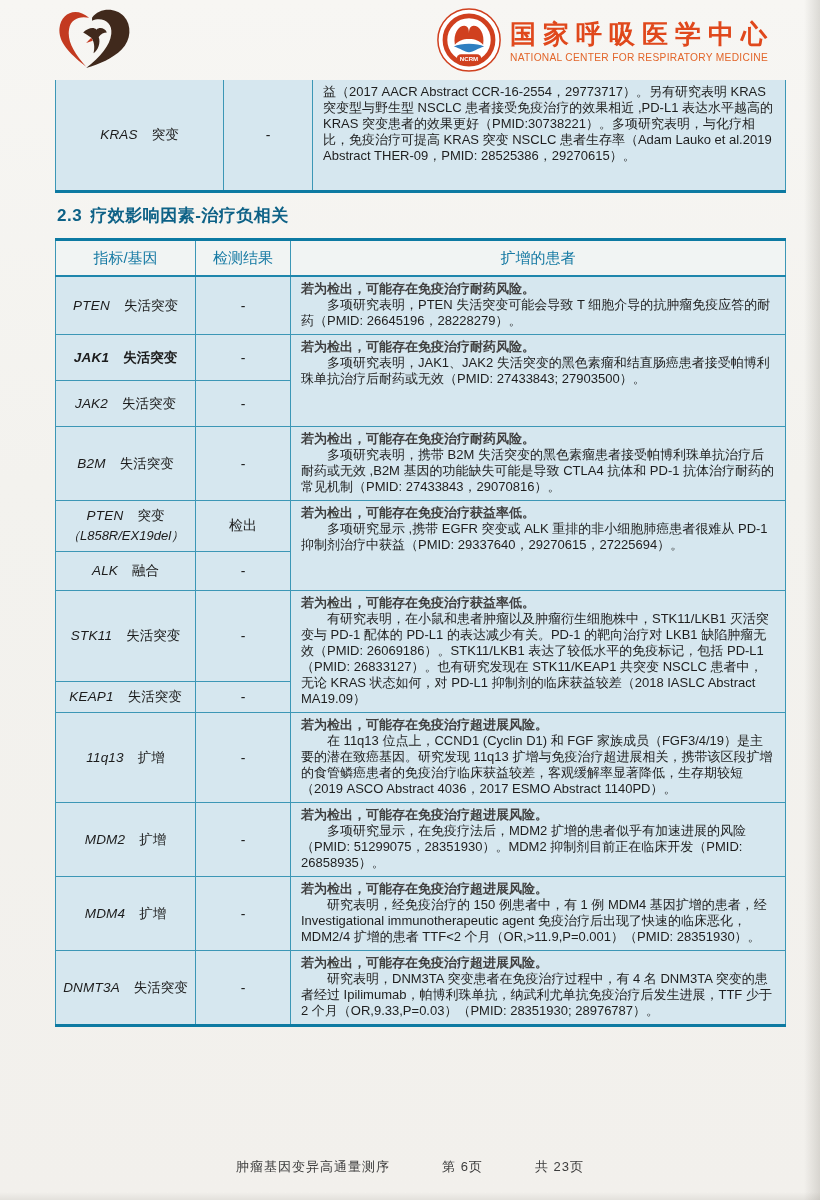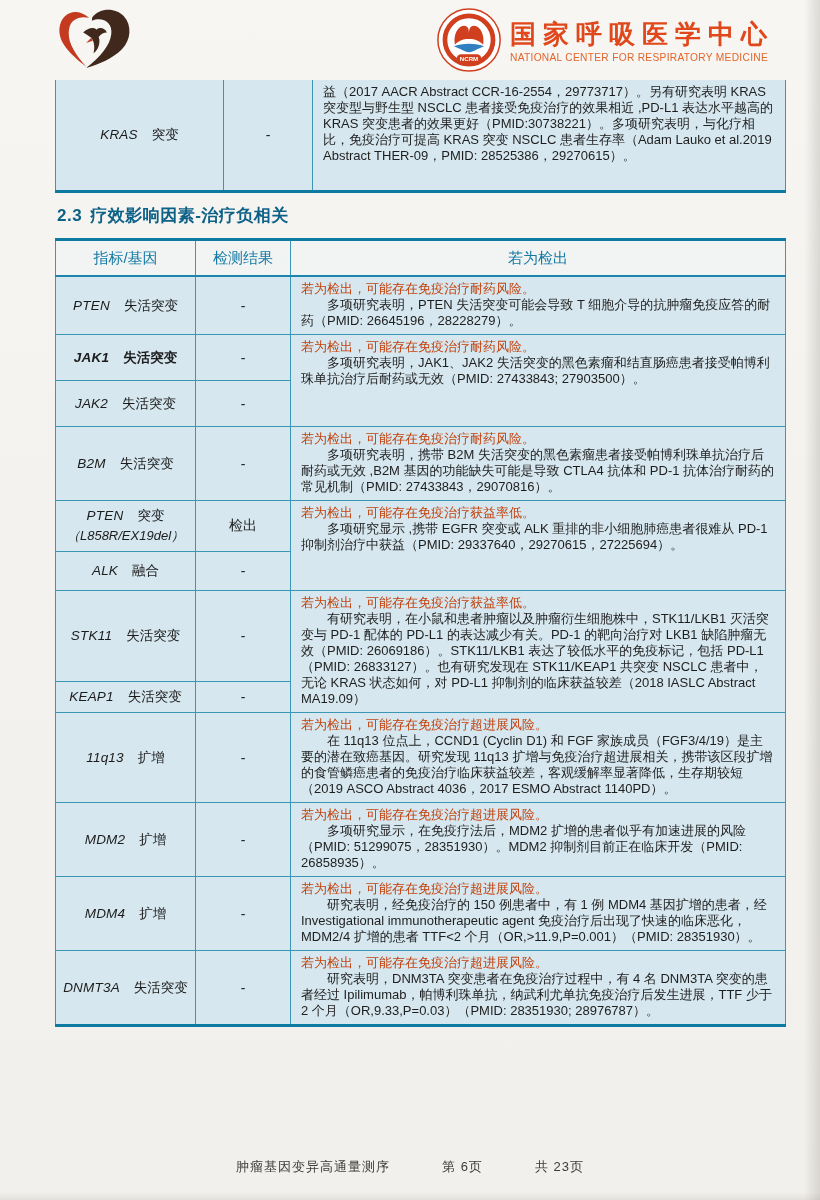--- a/index.html
+++ b/index.html
@@ -30,21 +30,21 @@
   .t1 tr:first-child td{border-top:0;}
   .t2{position:absolute;left:55px;top:238px;width:730px;
       border-top:3px solid #0d7aa2;border-bottom:3px solid #0d7aa2;}
   td{background:#d6e7ef;vertical-align:middle;}
   th{background:#f1f4f3;color:#1579a3;font-size:15px;font-weight:normal;height:32px;border-bottom:2px solid #1e86ac;}
   .gene{ text-align:center;font-size:13.5px;color:#1c1c1c;padding:2px 4px;}
   .gi{font-style:italic;letter-spacing:0.2px;margin-right:14px;}
   .gsub{font-size:13px;margin-top:2px;font-style:italic;}
   .res{text-align:center;font-size:14px;color:#222;padding:2px 4px;}
   .clin{padding:4px 10px 5px 10px;font-size:13px;line-height:16px;color:#1e1e1e;text-align:left;vertical-align:top;}
-  .cb{font-weight:normal;color:#c2410c;}
+  .cb{font-weight:bold;color:#404040;}
   .ct{text-indent:2em;}
   .ct-flat{text-indent:0;}
 
   
   .section{position:absolute;left:57px;top:204px;font-size:17px;font-weight:bold;color:#0d6186;letter-spacing:0.5px;}
   .section .num{margin-right:8px;margin-top:7px;}
 
   
   .footer{position:absolute;left:0;top:1158px;width:100%;text-align:center;font-size:13px;color:#3c3c3c;letter-spacing:1px;}
   .footer span{margin:0 26px;}
@@ -109,21 +109,21 @@
   <table class="t2">
     <colgroup>
         <col style="width:140px">
         <col style="width:95px">
         <col style="width:495px">
       </colgroup>
     <tbody>
         <tr>
       <th>指标/基因</th>
       <th>检测结果</th>
-      <th>若为检出</th>
+      <th>扩增的患者</th>
     </tr>
 
     <tr>
       <td class="gene"><span class="gi">PTEN</span><span>失活突变</span></td>
       <td class="res">-</td>
       <td class="clin">
         <div class="cb">若为检出，可能存在免疫治疗耐药风险。</div>
         <div class="ct">多项研究表明，PTEN 失活突变可能会导致 T 细胞介导的抗肿瘤免疫应答的耐药（PMID: 26645196，28228279）。</div>
       </td>
     </tr>

